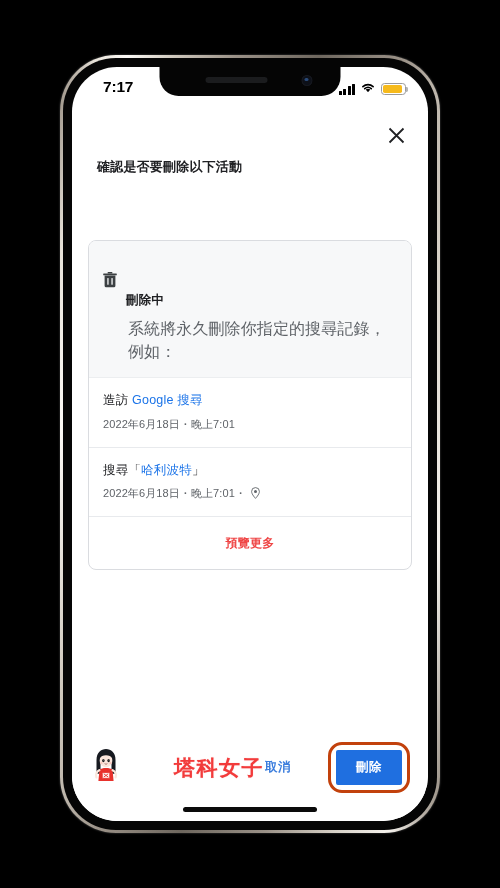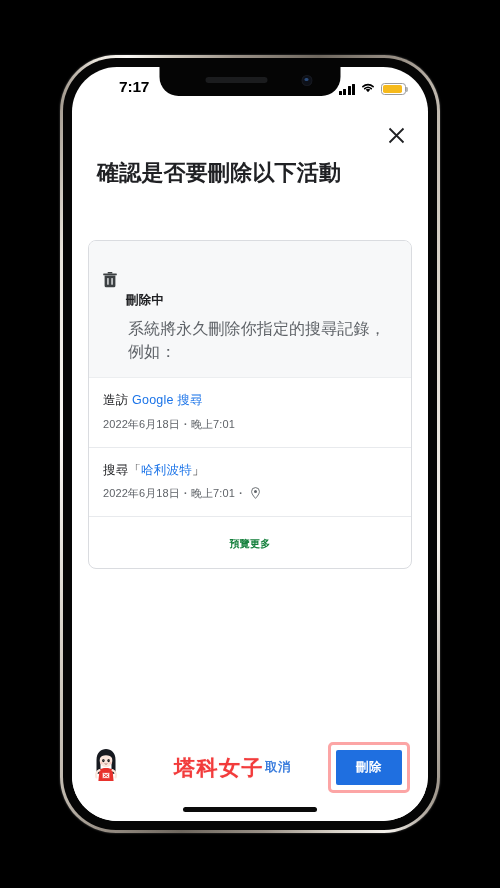--- a/index.html
+++ b/index.html
@@ -118,21 +118,20 @@
     color: #000;
   }
   .status-time {
     position: absolute;
     left: 31px;
     top: 11px;
     font-size: 15.5px;
     font-weight: bold;
     letter-spacing: -0.2px;
     font-family: "Liberation Sans", sans-serif;
-    margin-left: 16px;
   }
   .status-right {
     position: absolute;
     right: 22px;
     top: 13px;
     display: flex;
     align-items: center;
     gap: 5px;
   }
   .sig { display: flex; align-items: flex-end; gap: 1.5px; height: 11px; }
@@ -191,21 +190,21 @@
     justify-content: center;
     cursor: pointer;
   }
   .close-btn svg { display: block; }
 
   .page-title {
     position: absolute;
     left: 25px;
     top: 48px;
     right: 24px;
-    font-size: 22px;
+    font-size: 13px;
     font-weight: bold;
     color: #202124;
     line-height: 1.3;
     letter-spacing: 0.2px;
   }
 
   
   .card {
     position: absolute;
     left: 16px;
@@ -265,23 +264,23 @@
     gap: 3px;
   }
   .pin-icon { display: inline-block; vertical-align: middle; margin-left: 2px; }
 
   .card-footer {
     border-top: 1px solid #e8eaed;
     padding: 16px 0 17px 0;
     text-align: center;
   }
   .preview-more {
-    font-size: 10px;
-    font-weight: bold;
-    color: #15803d;
+    font-size: 12px;
+    font-weight: bold;
+    color: #ef4444;
     letter-spacing: 0.3px;
     cursor: pointer;
   }
 
   
   .actionbar {
     position: absolute;
     left: 0;
     right: 0;
     bottom: 32px;
@@ -296,22 +295,22 @@
     font-size: 12.5px;
     font-weight: bold;
     color: #3b7ddd;
     letter-spacing: 0.5px;
     cursor: pointer;
     padding: 6px 4px;
   }
   .delete-wrap {
     position: relative;
     padding: 5px;
-    border: 3px solid #fca5a5;
-    border-radius: 5px;
+    border: 3px solid #c2410c;
+    border-radius: 14px;
     box-sizing: border-box;
   }
   .delete-btn {
     background: #1f6fe0;
     color: #ffffff;
     font-size: 12.5px;
     font-weight: bold;
     letter-spacing: 0.5px;
     border: none;
     border-radius: 2px;

